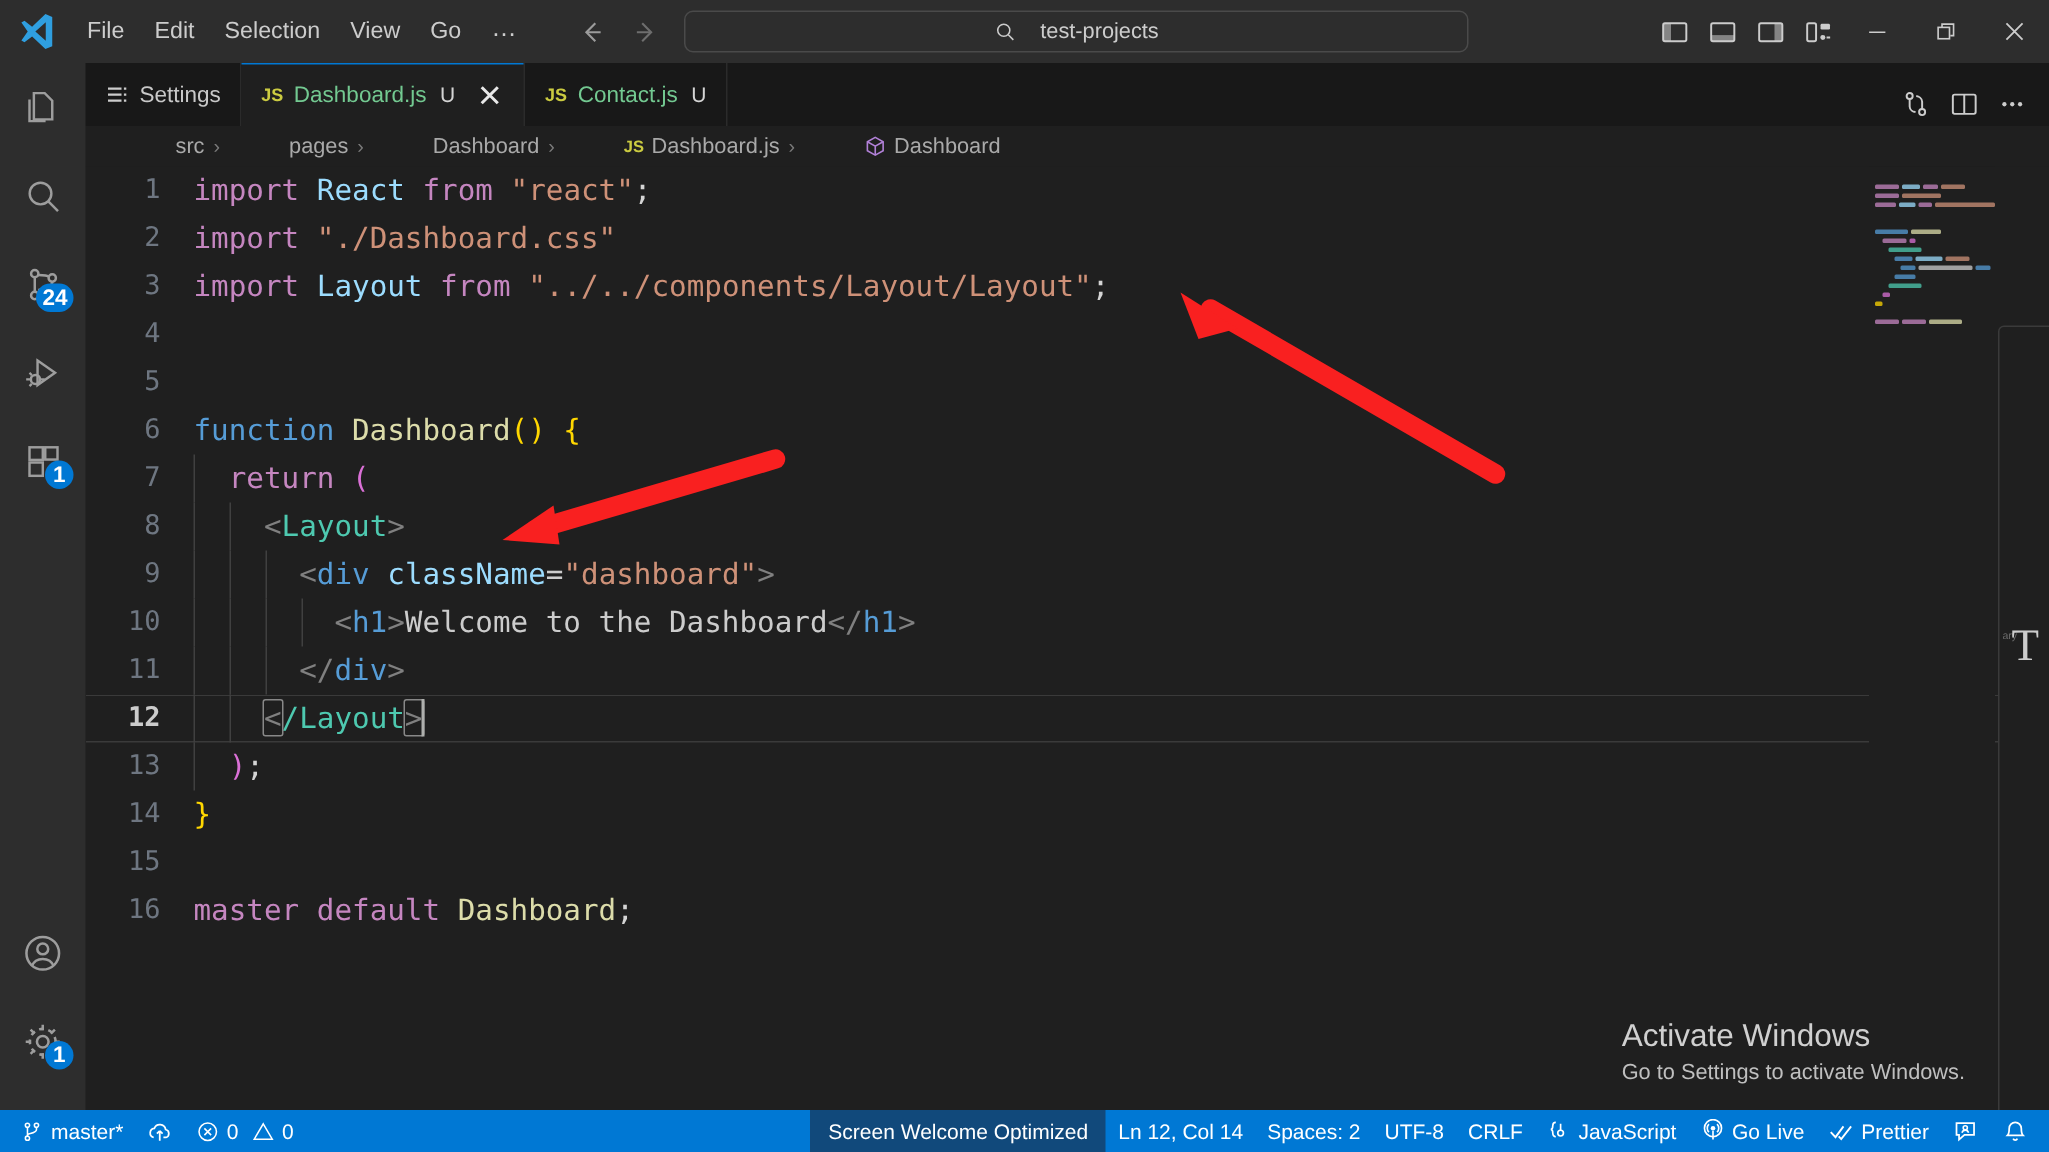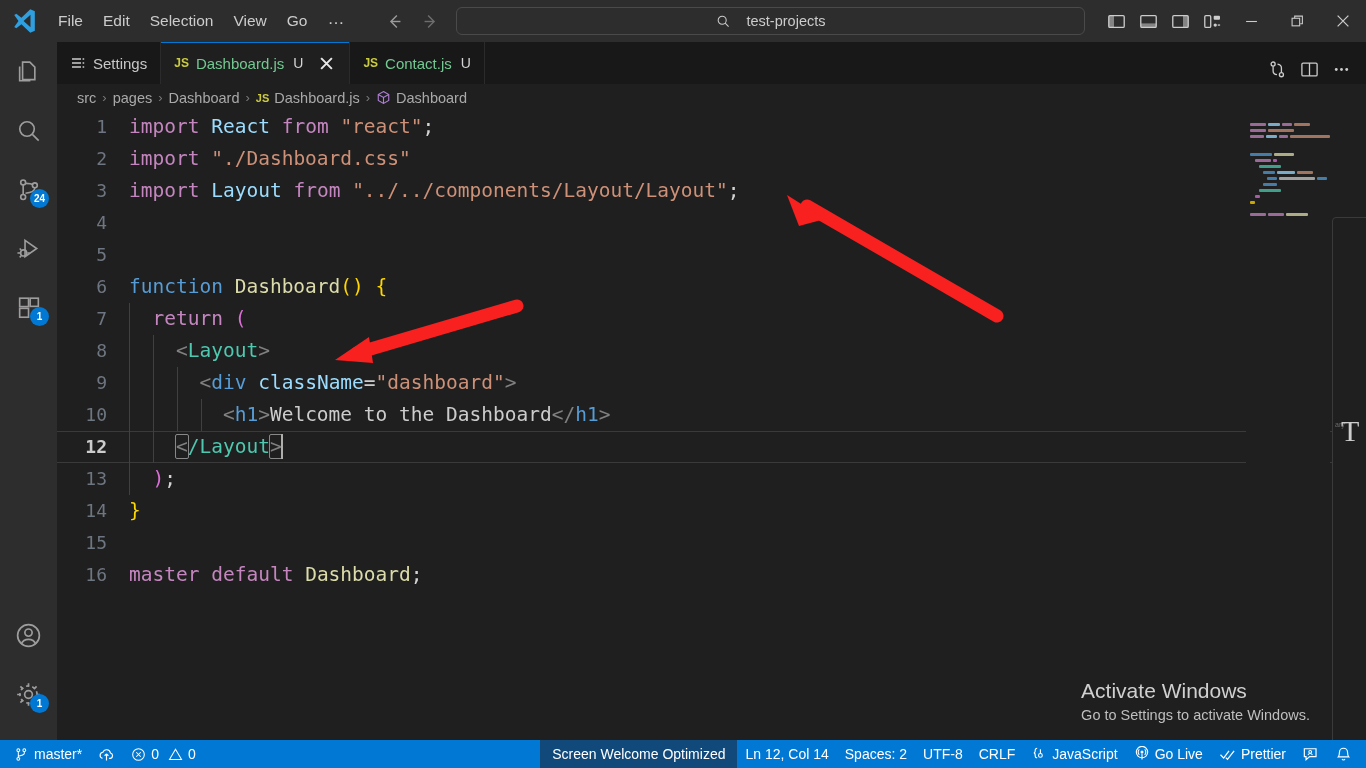--- a/index.html
+++ b/index.html
@@ -21,21 +21,21 @@
   .menubar { display: flex; align-items: center; height: 42px; }
   .menu-item {
     color: #cccccc; font-size: 15.5px; padding: 4px 9px; margin: 0 1px;
     line-height: 20px; border-radius: 4px; cursor: default; white-space: nowrap;
   }
   .menu-item.dots { font-size: 17px; letter-spacing: 1px; padding-top: 0px; }
   .nav-arrows { display: flex; align-items: center; margin-left: 26px; gap: 10px; }
   .nav-arrow { color: #8a8a8a; font-size: 19px; width: 26px; height: 26px;
                display: flex; align-items: center; justify-content: center; }
   .cmdcenter {
-    position: absolute; left: 456px; top: 7px; width: 629px; height: 28px;
+    position: absolute; left: 456px; top: 7px; width: 523px; height: 28px;
     background: #2d2d2d; border: 1px solid #4a4a4a; border-radius: 6px;
     display: flex; align-items: center; justify-content: center; gap: 16px;
     color: #cccccc; font-size: 14.5px;
   }
   .win-right { margin-left: auto; display: flex; align-items: center; height: 42px; }
   .layout-btn { width: 32px; height: 36px; display: flex; align-items: center; justify-content: center; }
   .wc { width: 46px; height: 42px; display: flex; align-items: center; justify-content: center;
         color: #cccccc; }
 
   
@@ -46,21 +46,21 @@
     width: 57px; background: #2d2d2d; display: flex; flex-direction: column;
     align-items: center; flex: 0 0 57px; position: relative; z-index: 20;
   }
   .ab-item {
     width: 57px; height: 59px; display: flex; align-items: center; justify-content: center;
     position: relative; color: #9d9d9d;
   }
   .ab-spacer { flex: 1 1 auto; }
   .ab-badge {
     position: absolute; right: 8px; bottom: 11px; min-width: 19px; height: 19px;
-    background: #0078d4; color: #fff; border-radius: 10px; font-size: 10px;
+    background: #0078d4; color: #fff; border-radius: 10px; font-size: 15px;
     display: flex; align-items: center; justify-content: center; padding: 0 4px;
     font-family: "Liberation Sans", sans-serif; font-weight: 600;
   }
 
   
   .editorarea { flex: 1 1 auto; display: flex; flex-direction: column; min-width: 0;
                 background: #1f1f1f; position: relative; }
 
   .tabsrow { height: 42px; background: #181818; display: flex; align-items: flex-end;
              flex: 0 0 42px; position: relative; }
@@ -81,21 +81,21 @@
                  display: flex; align-items: center; justify-content: center; font-size: 15px; }
   .tabs-actions { margin-left: auto; display: flex; align-items: center; padding-right: 10px; gap: 2px; }
   .tab-action { width: 30px; height: 30px; display: flex; align-items: center;
                 justify-content: center; color: #cccccc; }
 
   .breadcrumbs {
     height: 27px; display: flex; align-items: center; padding-left: 20px;
     font-size: 14.5px; color: #a9a9a9; gap: 6px; flex: 0 0 27px; background: #1f1f1f;
   }
   .bc-sep { color: #7a7a7a; font-size: 13px; }
-  .bc-item { display: flex; align-items: center; gap: 5px; }
+  .bc-item { display: flex; align-items: center; gap: 5px; margin-left: 40px; }
 
   .codearea { flex: 1 1 auto; position: relative; overflow: hidden; background: #1f1f1f; }
   .codelines {
     font-family: "DejaVu Sans Mono", "Liberation Mono", monospace;
     font-size: 19.5px; line-height: 32px; color: #cccccc; padding-top: 0px;
   }
   .cline { display: flex; height: 32px; align-items: center; position: relative; }
   .cline.current { box-shadow: inset 0 1px 0 #3a3a3a, inset 0 -1px 0 #3a3a3a; }
   .gutter {
     width: 72px; min-width: 72px; text-align: right; padding-right: 22px;
@@ -463,20 +463,24 @@
           <div class="cline">
             <span class="gutter">9</span>
             <span class="ctext"><span class="indent-guide" style="left:0"></span><span class="indent-guide" style="left:24px"></span><span class="indent-guide" style="left:48px"></span>      <span class="t-dim">&lt;</span><span class="t-tag">div</span> <span class="t-var">className</span><span class="t-txt">=</span><span class="t-str">"dashboard"</span><span class="t-dim">&gt;</span></span>
           </div>
 
           <div class="cline">
             <span class="gutter">10</span>
             <span class="ctext"><span class="indent-guide" style="left:0"></span><span class="indent-guide" style="left:24px"></span><span class="indent-guide" style="left:48px"></span><span class="indent-guide" style="left:72px"></span>        <span class="t-dim">&lt;</span><span class="t-tag">h1</span><span class="t-dim">&gt;</span><span class="t-txt">Welcome to the Dashboard</span><span class="t-dim">&lt;/</span><span class="t-tag">h1</span><span class="t-dim">&gt;</span></span>
           </div>
 
+          <div class="cline">
+            <span class="gutter">11</span>
+            <span class="ctext"><span class="indent-guide" style="left:0"></span><span class="indent-guide" style="left:24px"></span><span class="indent-guide" style="left:48px"></span>      <span class="t-dim">&lt;/</span><span class="t-tag">div</span><span class="t-dim">&gt;</span></span>
+          </div>
 
           <div class="cline current">
             <span class="gutter">12</span>
             <span class="ctext"><span class="indent-guide" style="left:0"></span><span class="indent-guide" style="left:24px"></span>    <span class="t-dim bracketmatch">&lt;</span><span class="t-comp">/Layout</span><span class="t-dim bracketmatch">&gt;</span><span class="cursor"></span></span>
           </div>
 
           <div class="cline">
             <span class="gutter">13</span>
             <span class="ctext"><span class="indent-guide" style="left:0"></span>  <span class="t-pnk">)</span><span class="t-br">;</span></span>
           </div>

